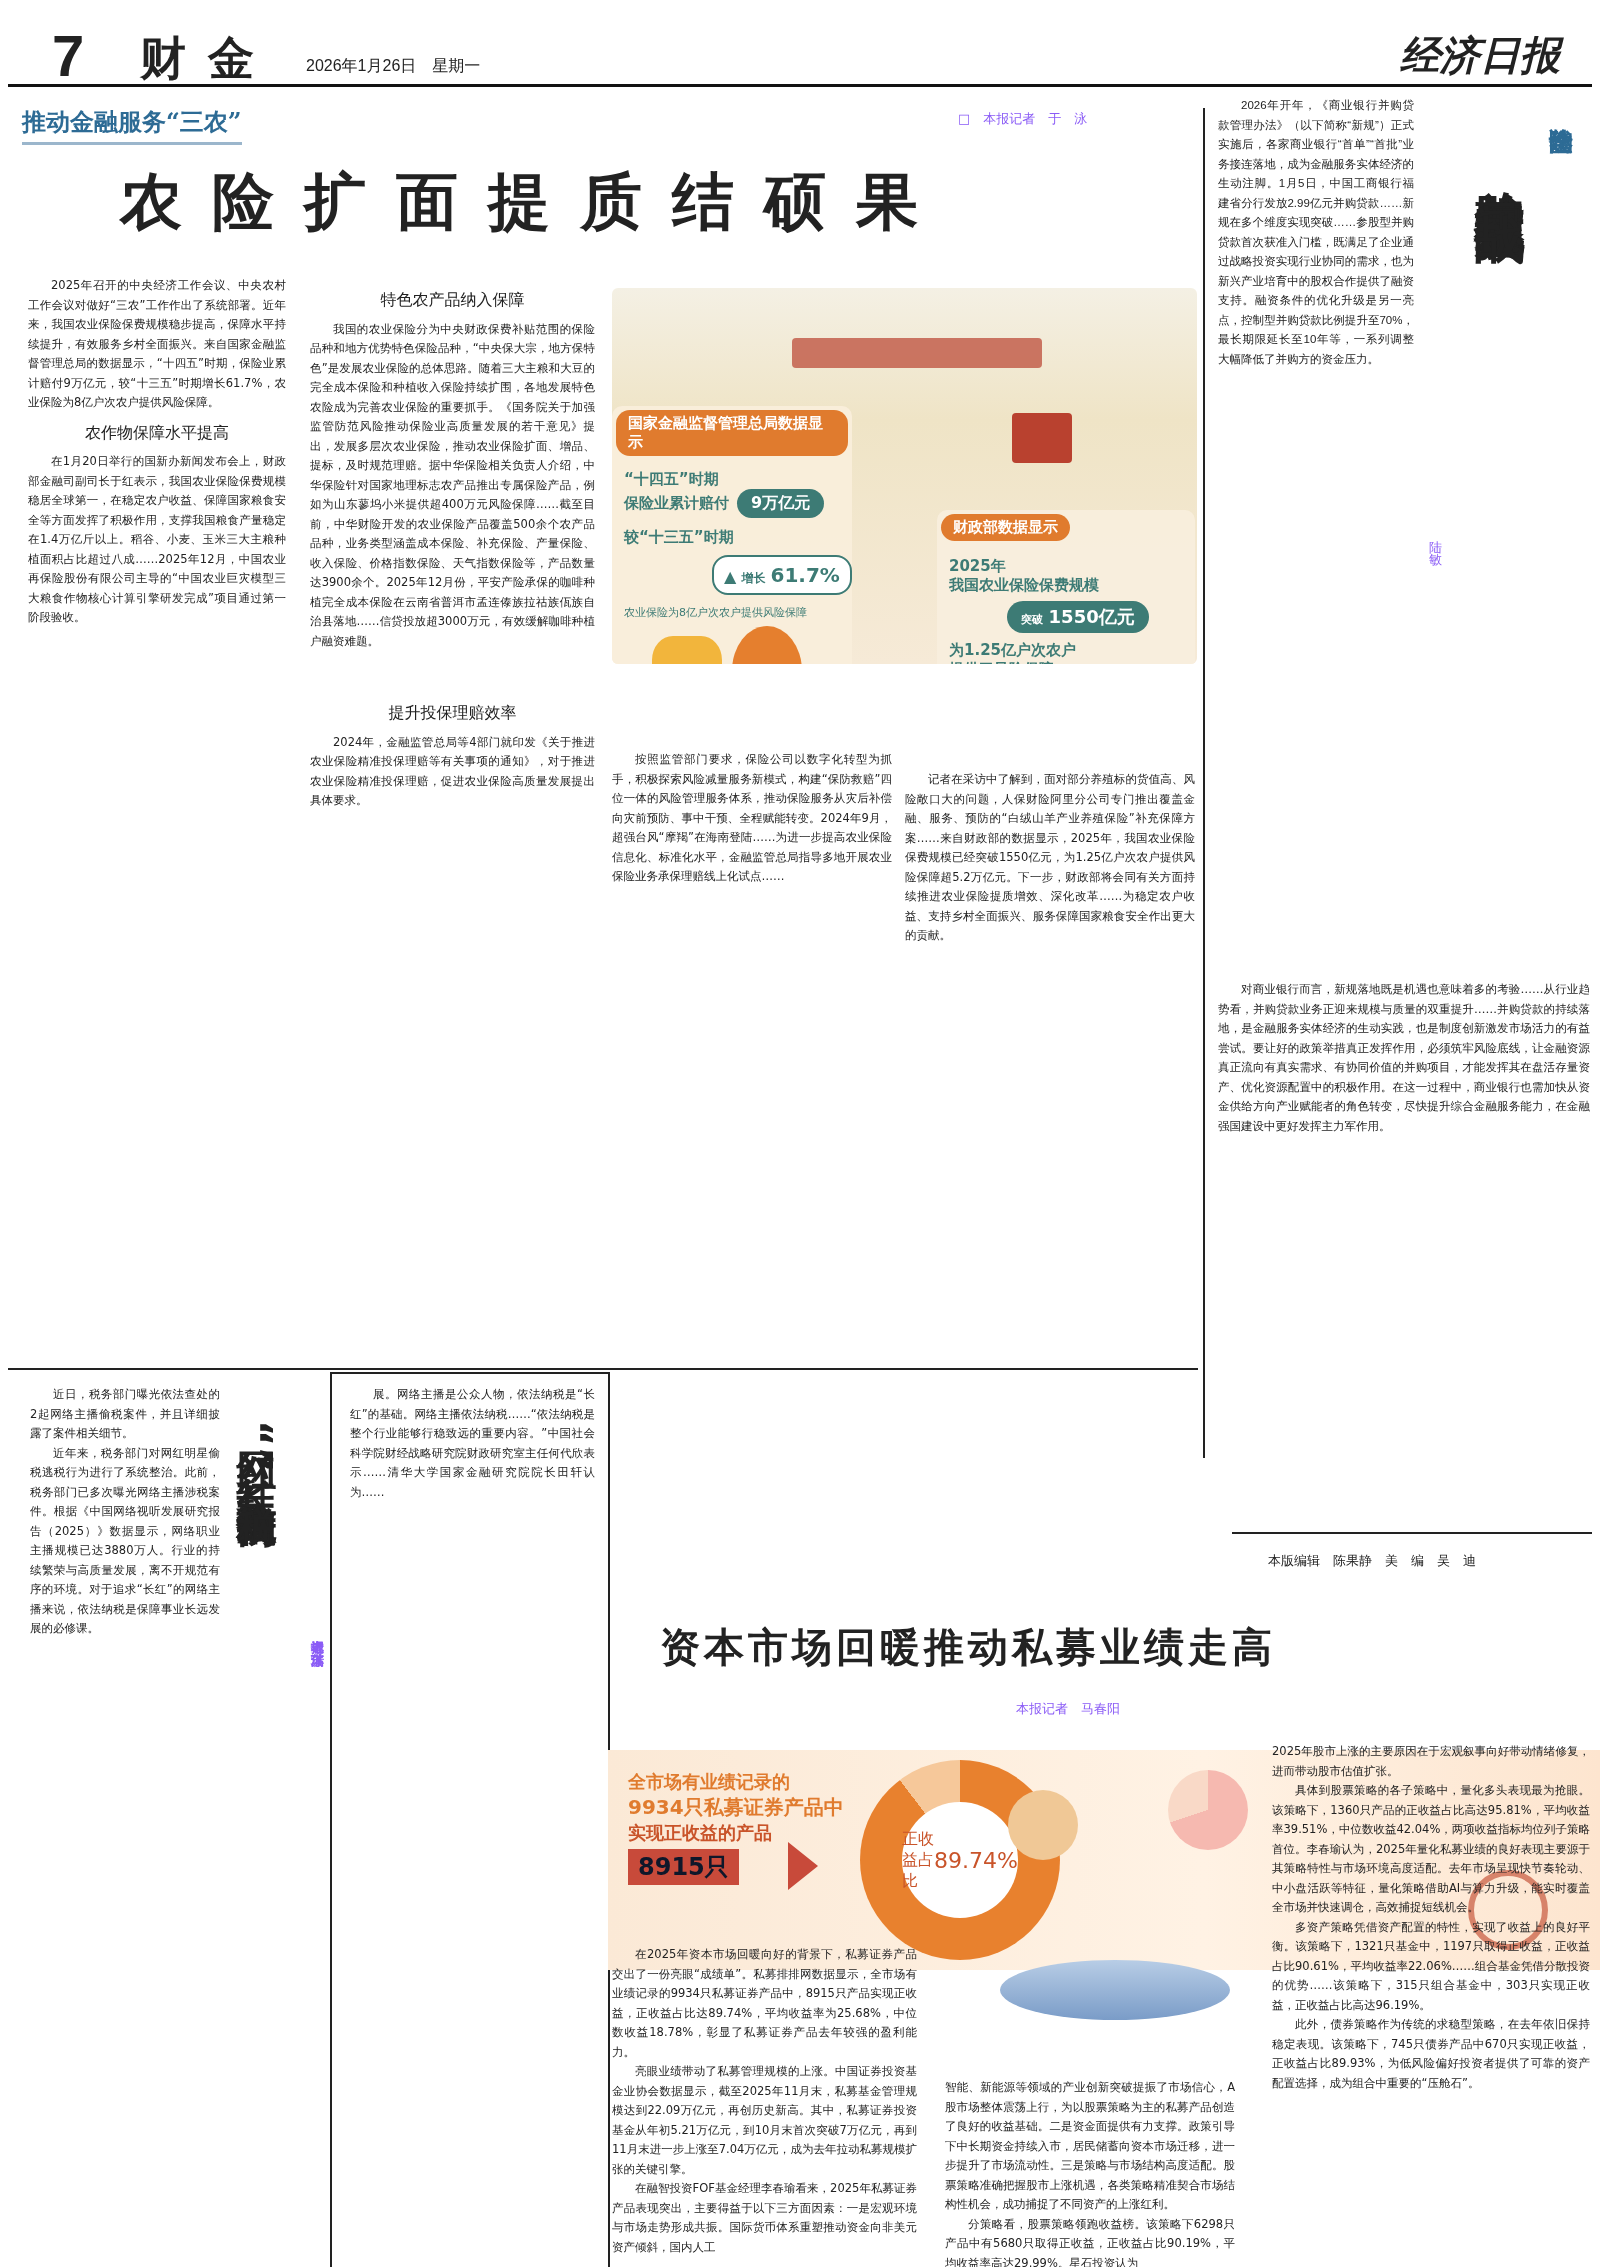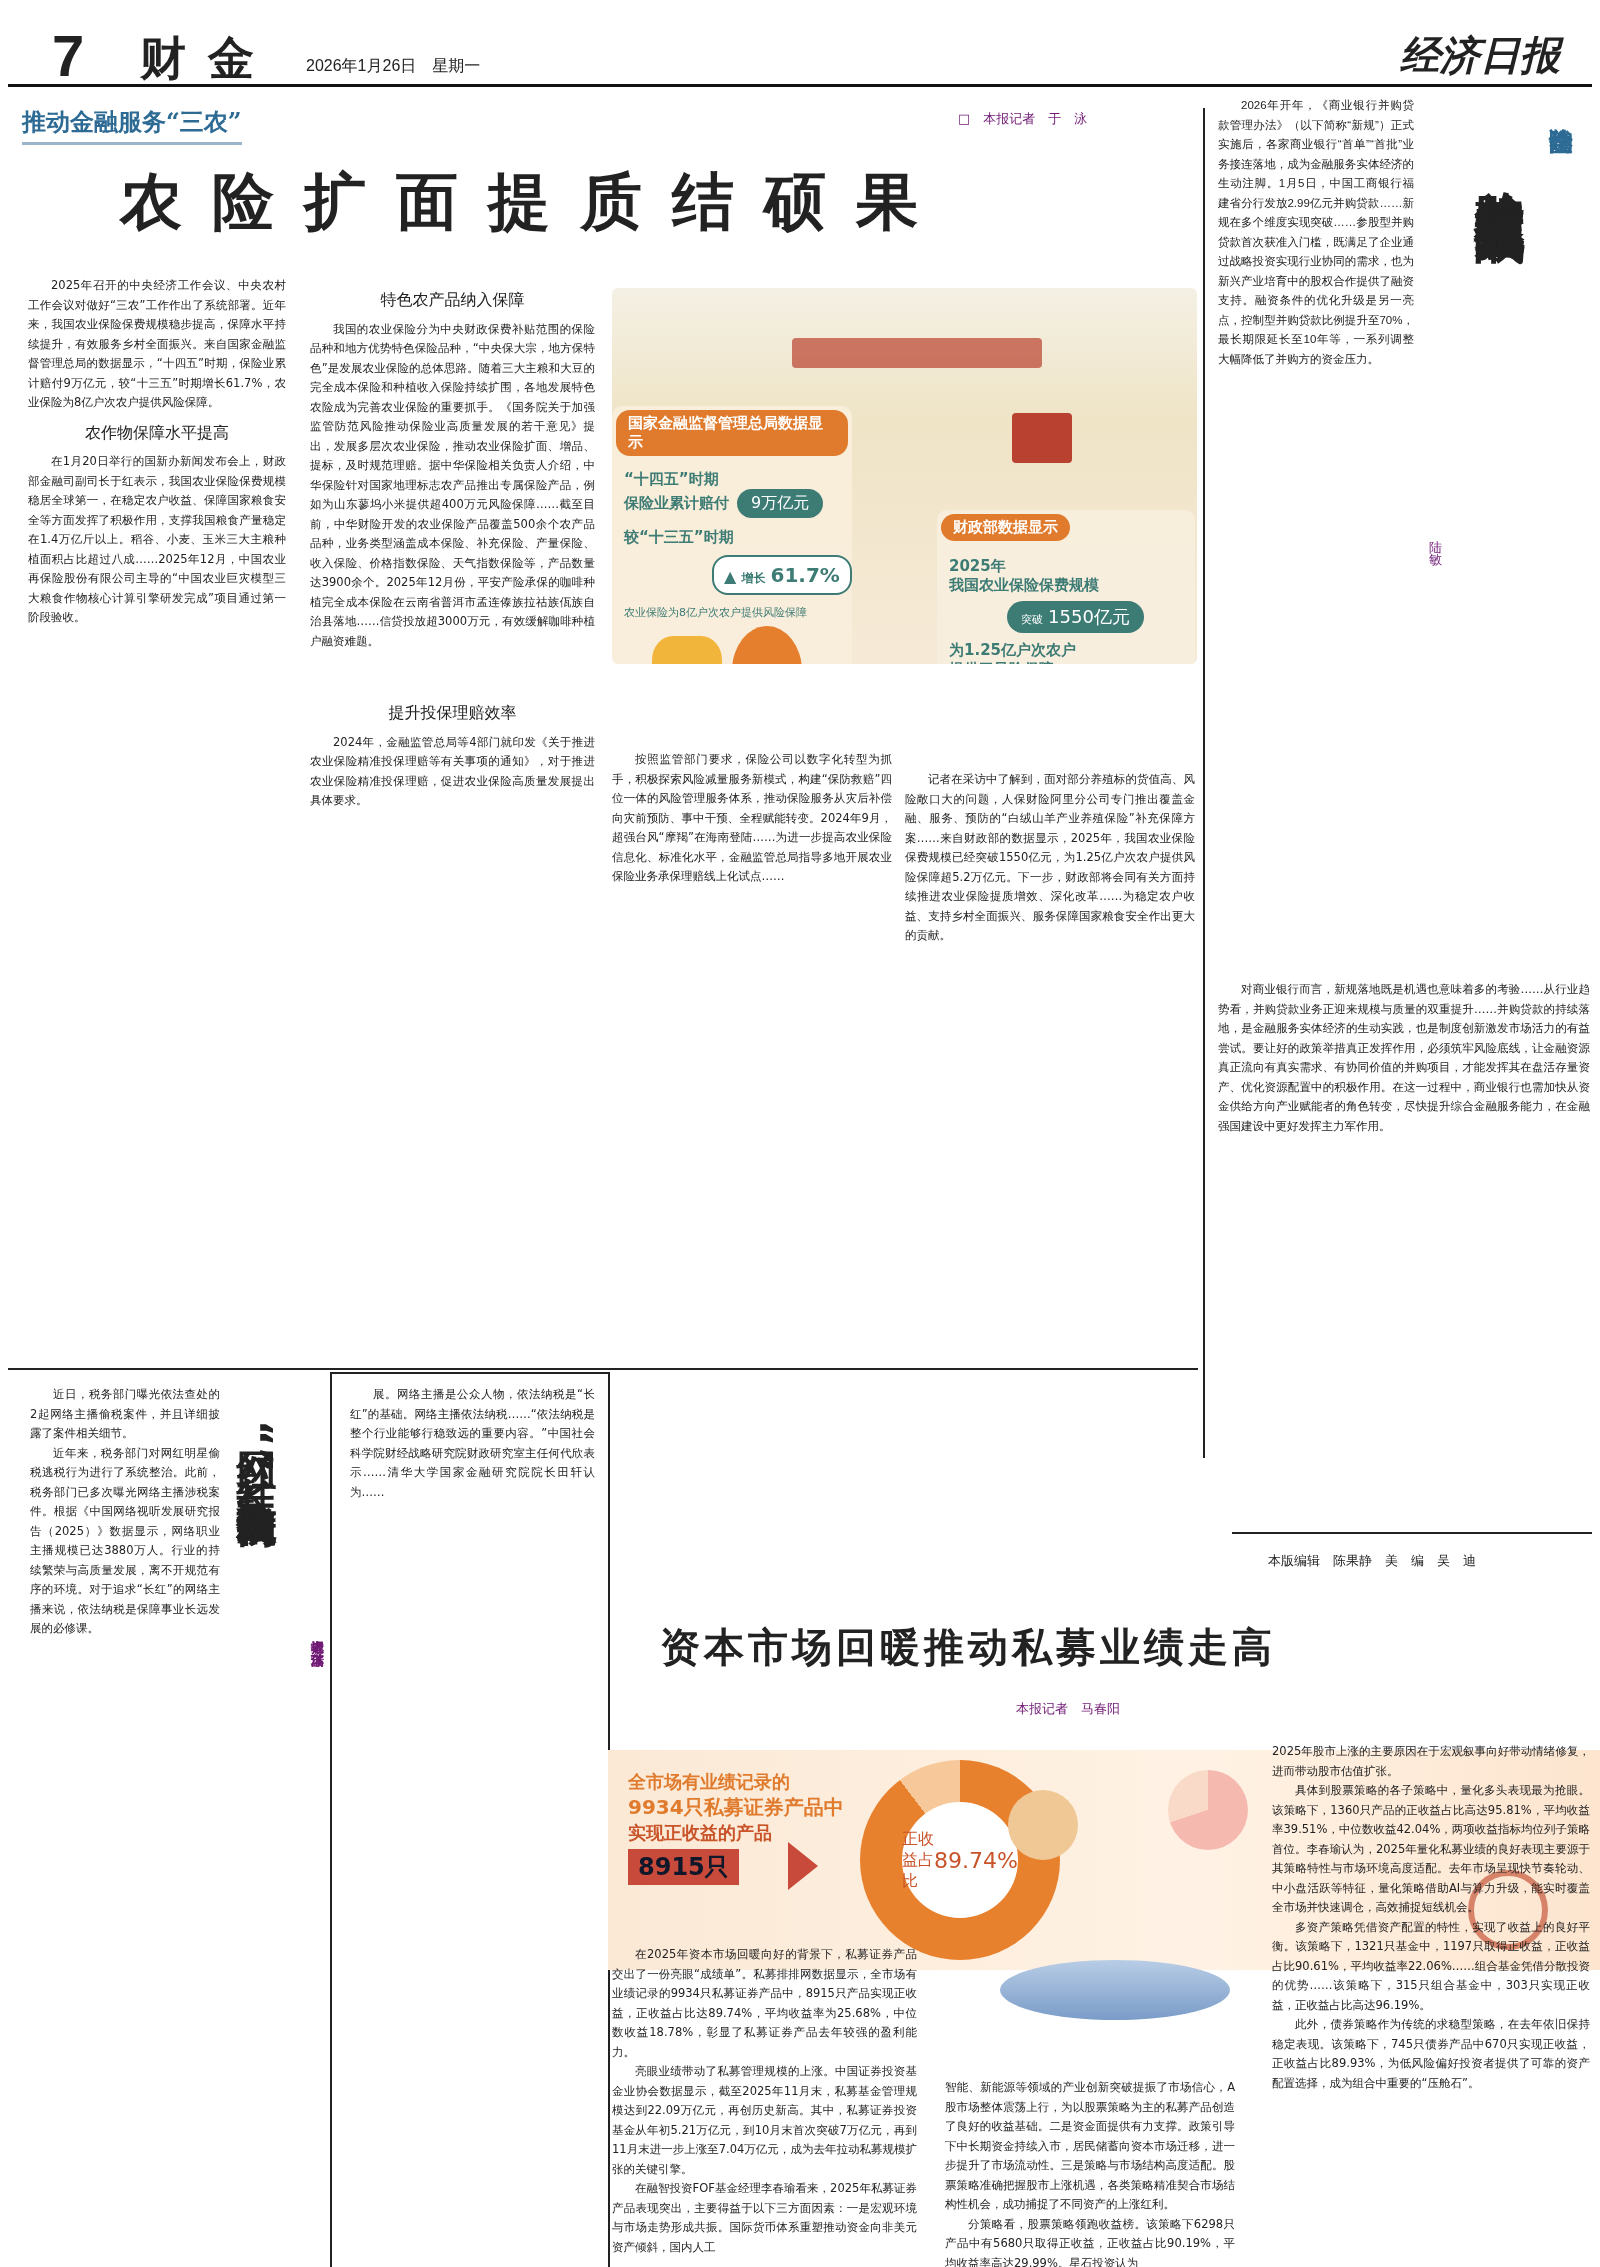--- a/index.html
+++ b/index.html
@@ -4,29 +4,29 @@
 <style>
 *{box-sizing:border-box;margin:0;padding:0}
 body{width:1600px;height:2267px;background:#fff;font-family:"DejaVu Sans",sans-serif;color:#222;position:relative;overflow:hidden}
 .abs{position:absolute}
 .masthead-num{left:52px;top:22px;font-size:58px;font-weight:bold;font-family:"Liberation Sans",sans-serif}
 .masthead-sec{left:140px;top:28px;font-size:46px;font-family:"DejaVu Serif",serif;font-weight:bold;letter-spacing:22px}
 .masthead-date{left:306px;top:56px;font-size:16px;font-family:"Liberation Sans",sans-serif}
 .masthead-logo{right:40px;top:28px;font-size:40px;font-family:"DejaVu Serif",serif;font-style:italic;font-weight:bold}
 .rule-top{left:8px;top:84px;width:1584px;height:3px;background:#111}
 .kicker{left:22px;top:106px;font-size:24px;color:#2d6b95;font-family:"DejaVu Serif",serif;font-weight:bold;border-bottom:3px solid #9bb6cc;padding-bottom:4px}
-.byline{font-size:13px;font-family:"DejaVu Serif",serif;color:#701a75}
+.byline{font-size:13px;font-family:"DejaVu Serif",serif;color:#8b5cf6}
 .headline1{left:120px;top:160px;font-size:62px;font-weight:bold;letter-spacing:30px;font-family:"DejaVu Sans",sans-serif}
 .col{font-size:11.5px;line-height:19.5px;text-align:justify;font-family:"DejaVu Sans",sans-serif}
 .col p{text-indent:2em}
 .sub{font-size:16px;text-align:center;margin:10px 0;font-family:"DejaVu Sans",sans-serif}
 .vdiv{width:2px;background:#222}
 .infographic{left:612px;top:288px;width:585px;height:376px;background:linear-gradient(#f4f0e4,#efe4c6 35%,#f6ead7);border-radius:6px;overflow:hidden}
 .tag-orange{background:#e07b2e;color:#fff;font-weight:bold;border-radius:14px;padding:4px 12px;font-size:15px;display:inline-block}
-.pill-teal{background:#3d7b75;color:#fff;border-radius:18px;padding:4px 14px;font-weight:normal;display:inline-block}
+.pill-teal{background:#3d7b75;color:#fff;border-radius:18px;padding:4px 14px;font-weight:bold;display:inline-block}
 .teal-text{color:#3d7b75;font-weight:bold}
 .green-hill{position:absolute;border-radius:50% 50% 0 0;background:#7fae6a}
 .vtitle{writing-mode:vertical-rl;font-weight:bold}
 .box-tax{left:330px;top:1372px;width:280px;height:895px;border:2px solid #222;border-bottom:none}
 .headline2{left:660px;top:1620px;font-size:40px;font-family:"DejaVu Serif",serif;font-weight:bold;letter-spacing:4px}
 .pe-infographic{left:608px;top:1750px;width:992px;height:220px;background:linear-gradient(90deg,#fbe9d6,#fff2e4 60%,#fde5cf)}
 .donut{position:absolute;left:252px;top:10px;width:200px;height:200px;border-radius:50%;background:conic-gradient(#e8812e 0 89.74%,#f6c89a 89.74% 100%)}
 .donut-hole{position:absolute;left:42px;top:42px;width:116px;height:116px;border-radius:50%;background:#fff;display:flex;flex-direction:row;align-items:center;justify-content:center;color:#c9542a;font-weight:normal}
 .footer-editors{font-size:13px;font-family:"DejaVu Serif",serif}
 </style>

